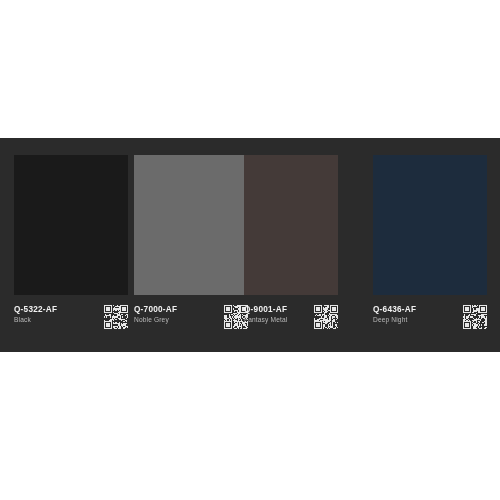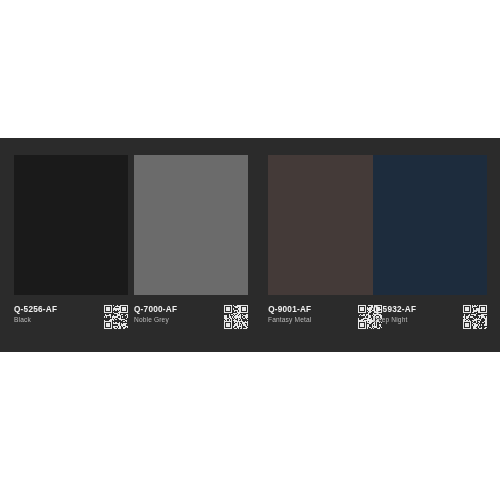--- a/index.html
+++ b/index.html
@@ -93,21 +93,21 @@
 </style>
 </head>
 <body>
 
 <div id="color-card">
   <div id="swatch-strip">
       <div class="swatch-cell" style="left: 14px; width: 114px;">
         <div class="swatch-chip" style="background: rgb(26, 26, 26);"></div>
         <div class="swatch-info">
           <div class="swatch-text">
-            <div class="swatch-code">Q-5256-AF</div>
+            <div class="swatch-code">Q-5322-AF</div>
             <div class="swatch-name">Black</div>
           </div>
           <div class="qr-code" style="right: 0px;">
             <svg width="24" height="24" viewBox="0 0 21 21" shape-rendering="crispEdges">
               <rect width="21" height="21" fill="#2b2b2b"></rect>
               <rect x="0" y="0" width="1" height="1" fill="#e8e8e8"></rect>
               <rect x="1" y="0" width="1" height="1" fill="#e8e8e8"></rect>
               <rect x="2" y="0" width="1" height="1" fill="#e8e8e8"></rect>
               <rect x="3" y="0" width="1" height="1" fill="#e8e8e8"></rect>
               <rect x="4" y="0" width="1" height="1" fill="#e8e8e8"></rect>
@@ -597,21 +597,21 @@
               <rect x="12" y="20" width="1" height="1" fill="#e8e8e8"></rect>
               <rect x="14" y="20" width="1" height="1" fill="#e8e8e8"></rect>
               <rect x="15" y="20" width="1" height="1" fill="#e8e8e8"></rect>
               <rect x="17" y="20" width="1" height="1" fill="#e8e8e8"></rect>
               <rect x="18" y="20" width="1" height="1" fill="#e8e8e8"></rect>
               <rect x="19" y="20" width="1" height="1" fill="#e8e8e8"></rect>
             </svg>
           </div>
         </div>
       </div>
-      <div class="swatch-cell" style="left: 268px; width: 114px; text-align: right;">
+      <div class="swatch-cell" style="left: 244px; width: 94px;">
         <div class="swatch-chip" style="background: rgb(68, 58, 56);"></div>
         <div class="swatch-info">
           <div class="swatch-text">
             <div class="swatch-code">Q-9001-AF</div>
             <div class="swatch-name">Fantasy Metal</div>
           </div>
           <div class="qr-code" style="right: 0px;">
             <svg width="24" height="24" viewBox="0 0 21 21" shape-rendering="crispEdges">
               <rect width="21" height="21" fill="#2b2b2b"></rect>
               <rect x="0" y="0" width="1" height="1" fill="#e8e8e8"></rect>
@@ -860,21 +860,21 @@
               <rect x="17" y="20" width="1" height="1" fill="#e8e8e8"></rect>
               <rect x="18" y="20" width="1" height="1" fill="#e8e8e8"></rect>
             </svg>
           </div>
         </div>
       </div>
       <div class="swatch-cell" style="left: 373px; width: 114px;">
         <div class="swatch-chip" style="background: rgb(29, 44, 61);"></div>
         <div class="swatch-info">
           <div class="swatch-text">
-            <div class="swatch-code">Q-5932-AF</div>
+            <div class="swatch-code">Q-6436-AF</div>
             <div class="swatch-name">Deep Night</div>
           </div>
           <div class="qr-code" style="right: 0px;">
             <svg width="24" height="24" viewBox="0 0 21 21" shape-rendering="crispEdges">
               <rect width="21" height="21" fill="#2b2b2b"></rect>
               <rect x="0" y="0" width="1" height="1" fill="#e8e8e8"></rect>
               <rect x="1" y="0" width="1" height="1" fill="#e8e8e8"></rect>
               <rect x="2" y="0" width="1" height="1" fill="#e8e8e8"></rect>
               <rect x="3" y="0" width="1" height="1" fill="#e8e8e8"></rect>
               <rect x="4" y="0" width="1" height="1" fill="#e8e8e8"></rect>

